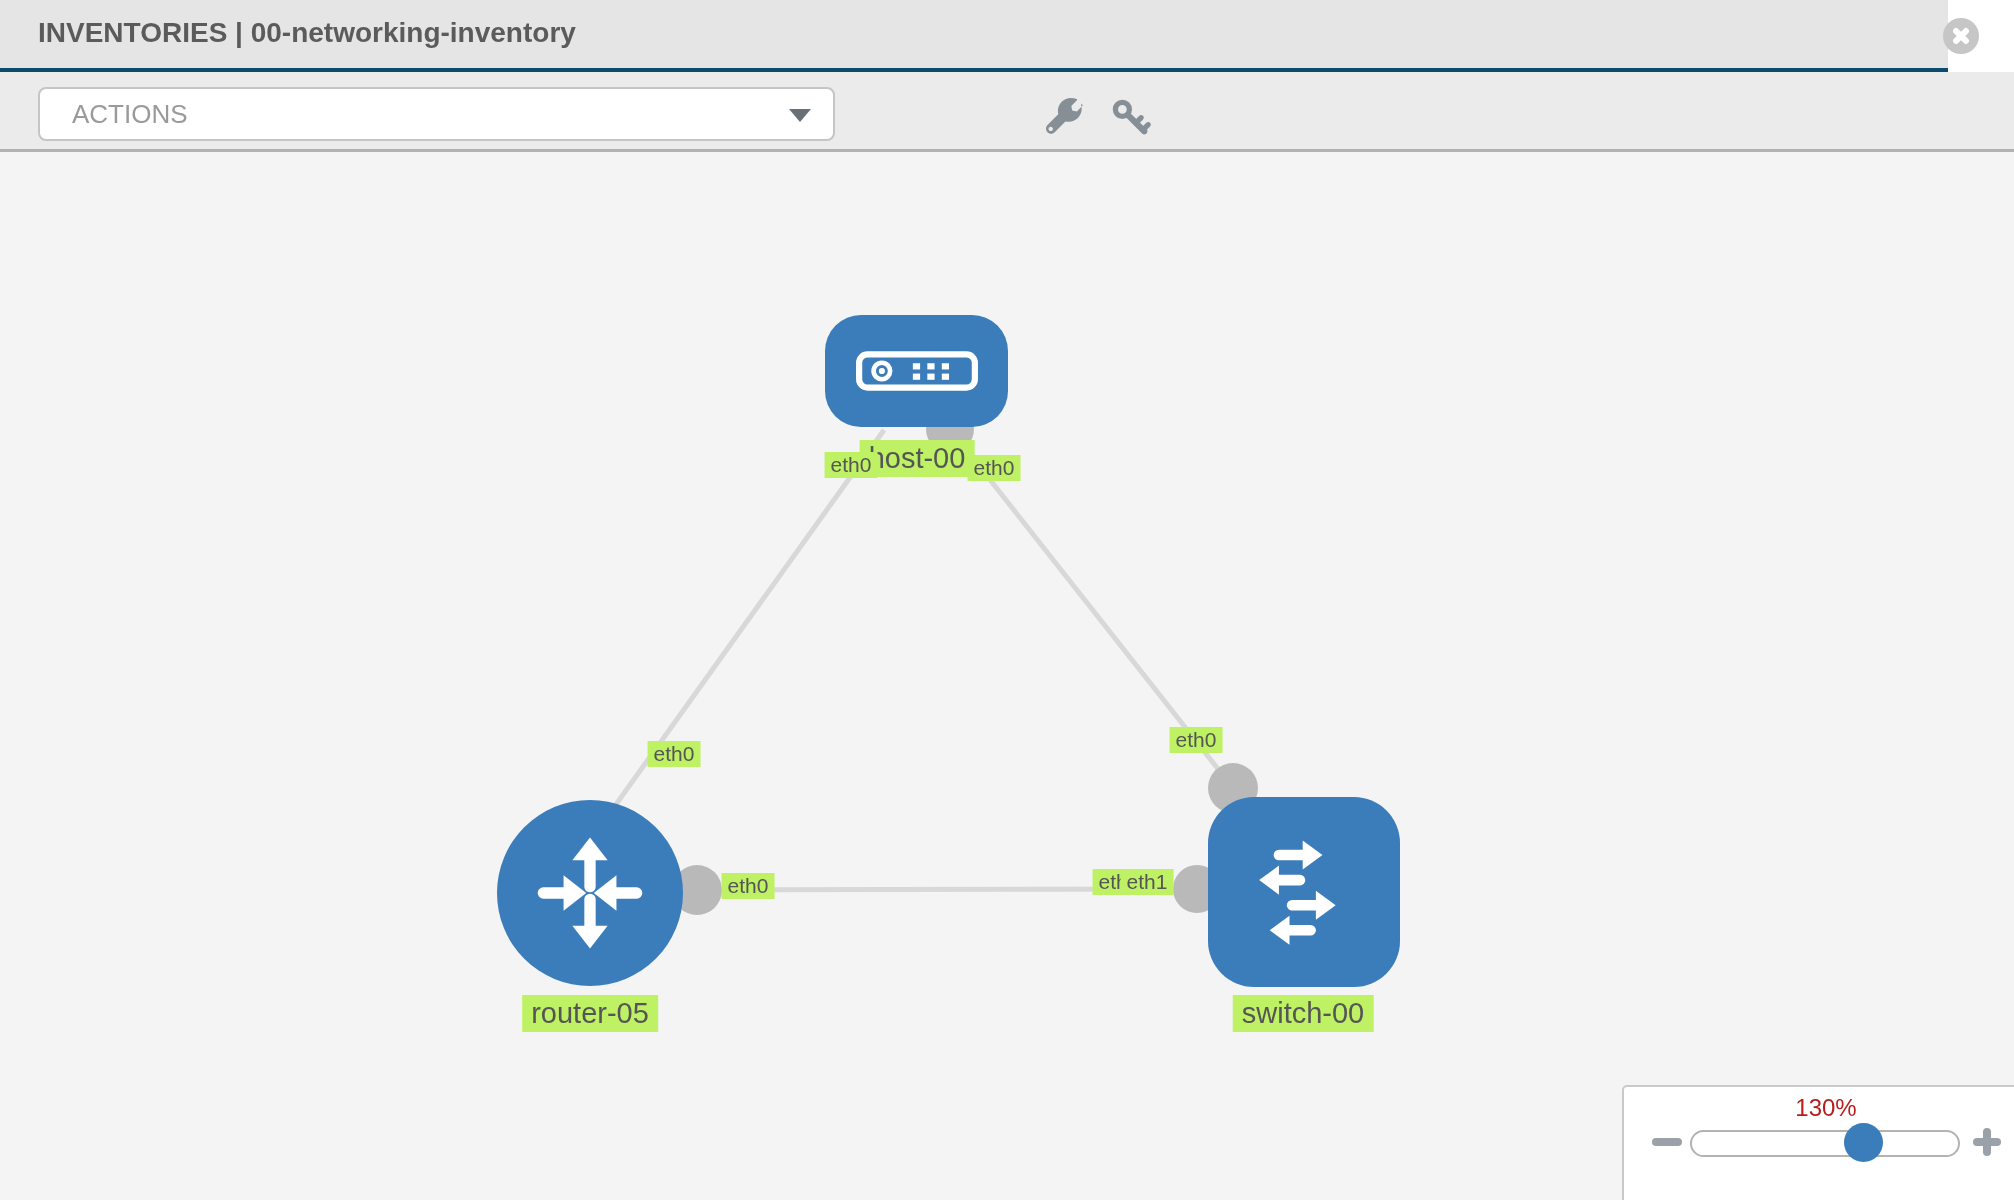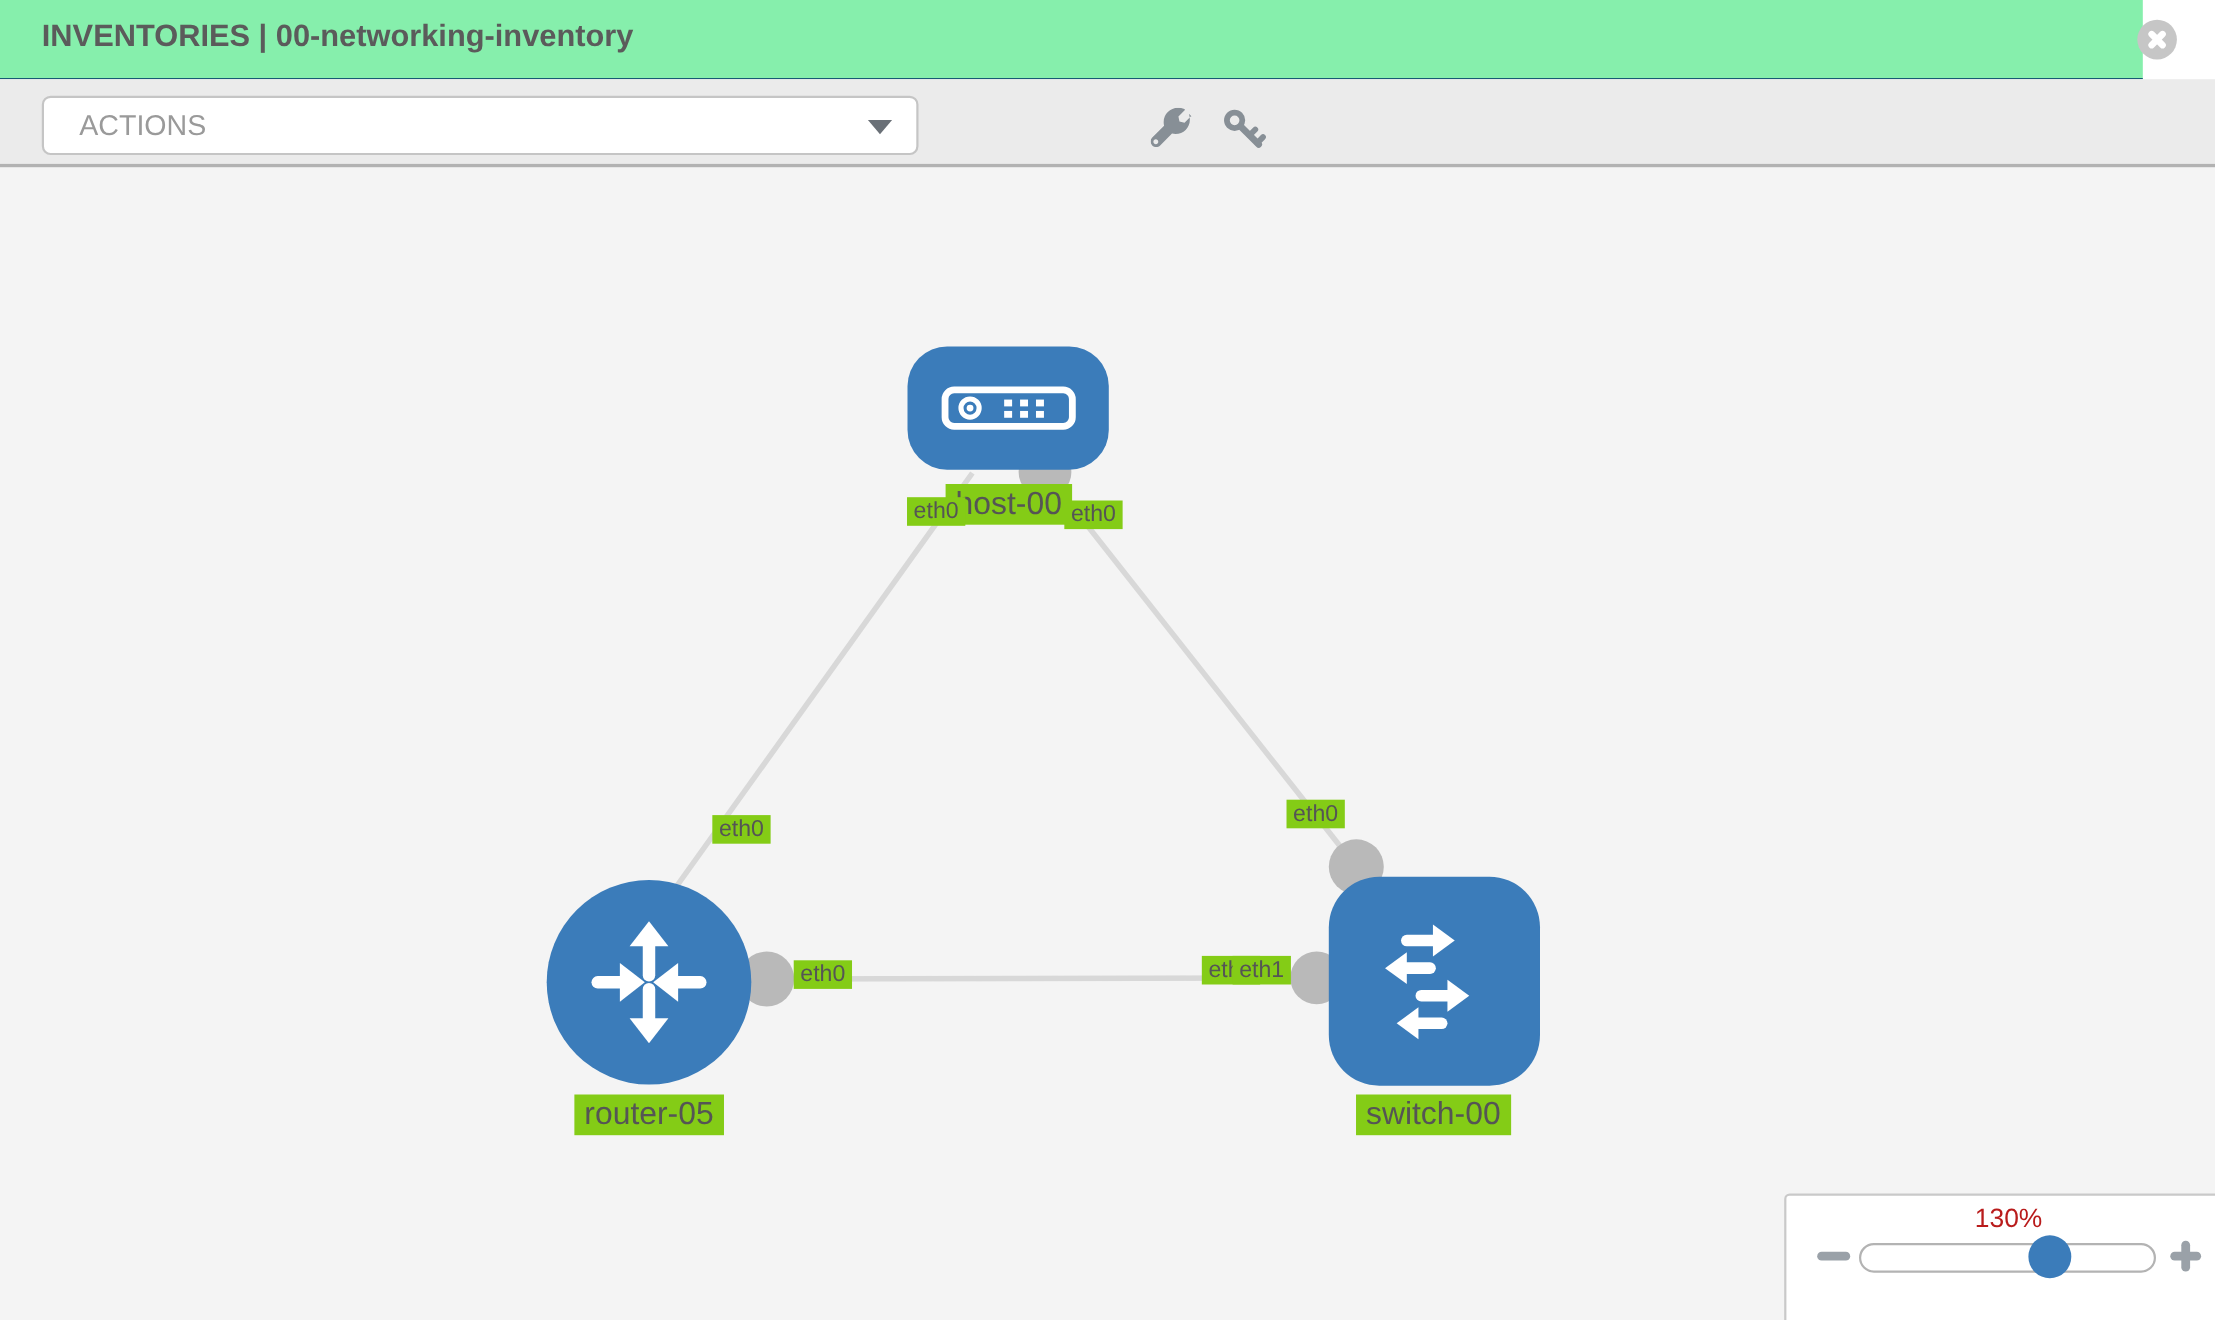--- a/index.html
+++ b/index.html
@@ -1,22 +1,22 @@
 <!DOCTYPE html>
 <html><head>
 <meta charset="utf-8">
 <style>
   html,body{margin:0;padding:0;}
   body{
     width:2014px;height:1200px;overflow:hidden;background:#ffffff;
     font-family:"Liberation Sans", sans-serif;position:relative;
   }
   
-  .header{position:absolute;left:0;top:0;width:1948px;height:72px;background:#86efac;
-          border-bottom:1px solid #0c4a6e;box-sizing:border-box;z-index:10;}
+  .header{position:absolute;left:0;top:0;width:1948px;height:72px;background:#e5e5e5;
+          border-bottom:4px solid #0c4a6e;box-sizing:border-box;z-index:10;}
   .page-title{position:absolute;left:38px;top:17px;font-size:28px;font-weight:bold;color:#5b5b5b;}
   .close-btn{position:absolute;left:1943px;top:18px;width:36px;height:36px;border-radius:50%;
              background:#c6c6c6;cursor:pointer;}
   .close-btn .bar{position:absolute;left:8px;top:15px;width:20px;height:6px;background:#ffffff;border-radius:3px;}
   .close-btn .bar.a{transform:rotate(45deg);}
   .close-btn .bar.b{transform:rotate(-45deg);}
   
   .toolbar{position:absolute;left:0;top:72px;width:2014px;height:77px;background:#ebebeb;
            border-bottom:3px solid #b2b2b2;z-index:10;}
   .select{position:absolute;top:15px;height:54px;background:#ffffff;border:2px solid #c5c5c5;
@@ -32,21 +32,21 @@
   .tool-btn.key{left:1110px;}
   
   .canvas{position:absolute;left:0;top:152px;width:2014px;height:1048px;background:#f4f4f4;
           overflow:hidden;z-index:1;}
   .links-layer{position:absolute;left:0;top:0;z-index:1;}
   .node{position:absolute;background:#3b7cba;display:flex;align-items:center;justify-content:center;
         z-index:2;cursor:pointer;}
   .node.host{left:825px;top:163px;width:183px;height:112px;border-radius:36px;}
   .node.router{left:497px;top:648px;width:186px;height:186px;border-radius:50%;}
   .node.switch{left:1208px;top:645px;width:192px;height:190px;border-radius:46px;}
-  .chip{position:absolute;background:#84cc16;color:#555555;white-space:nowrap;z-index:3;
+  .chip{position:absolute;background:#bef264;color:#555555;white-space:nowrap;z-index:3;
         transform:translateX(-50%);}
   .node-label{font-size:29px;padding:2px 9px;}
   .if-label{font-size:21px;padding:1px 6px;}
   
   .zoom-panel{position:absolute;left:1622px;top:933px;width:500px;height:300px;background:#ffffff;
               border:2px solid #c9c9c9;border-radius:5px;z-index:5;box-sizing:border-box;}
   .zoom-percent{position:absolute;left:60px;top:7px;width:284px;text-align:center;
                 font-size:24px;color:#b91c1c;}
   .zoom-minus{position:absolute;left:28px;top:51px;width:30px;height:8px;background:#9aa1a8;
               border-radius:4px;cursor:pointer;}

